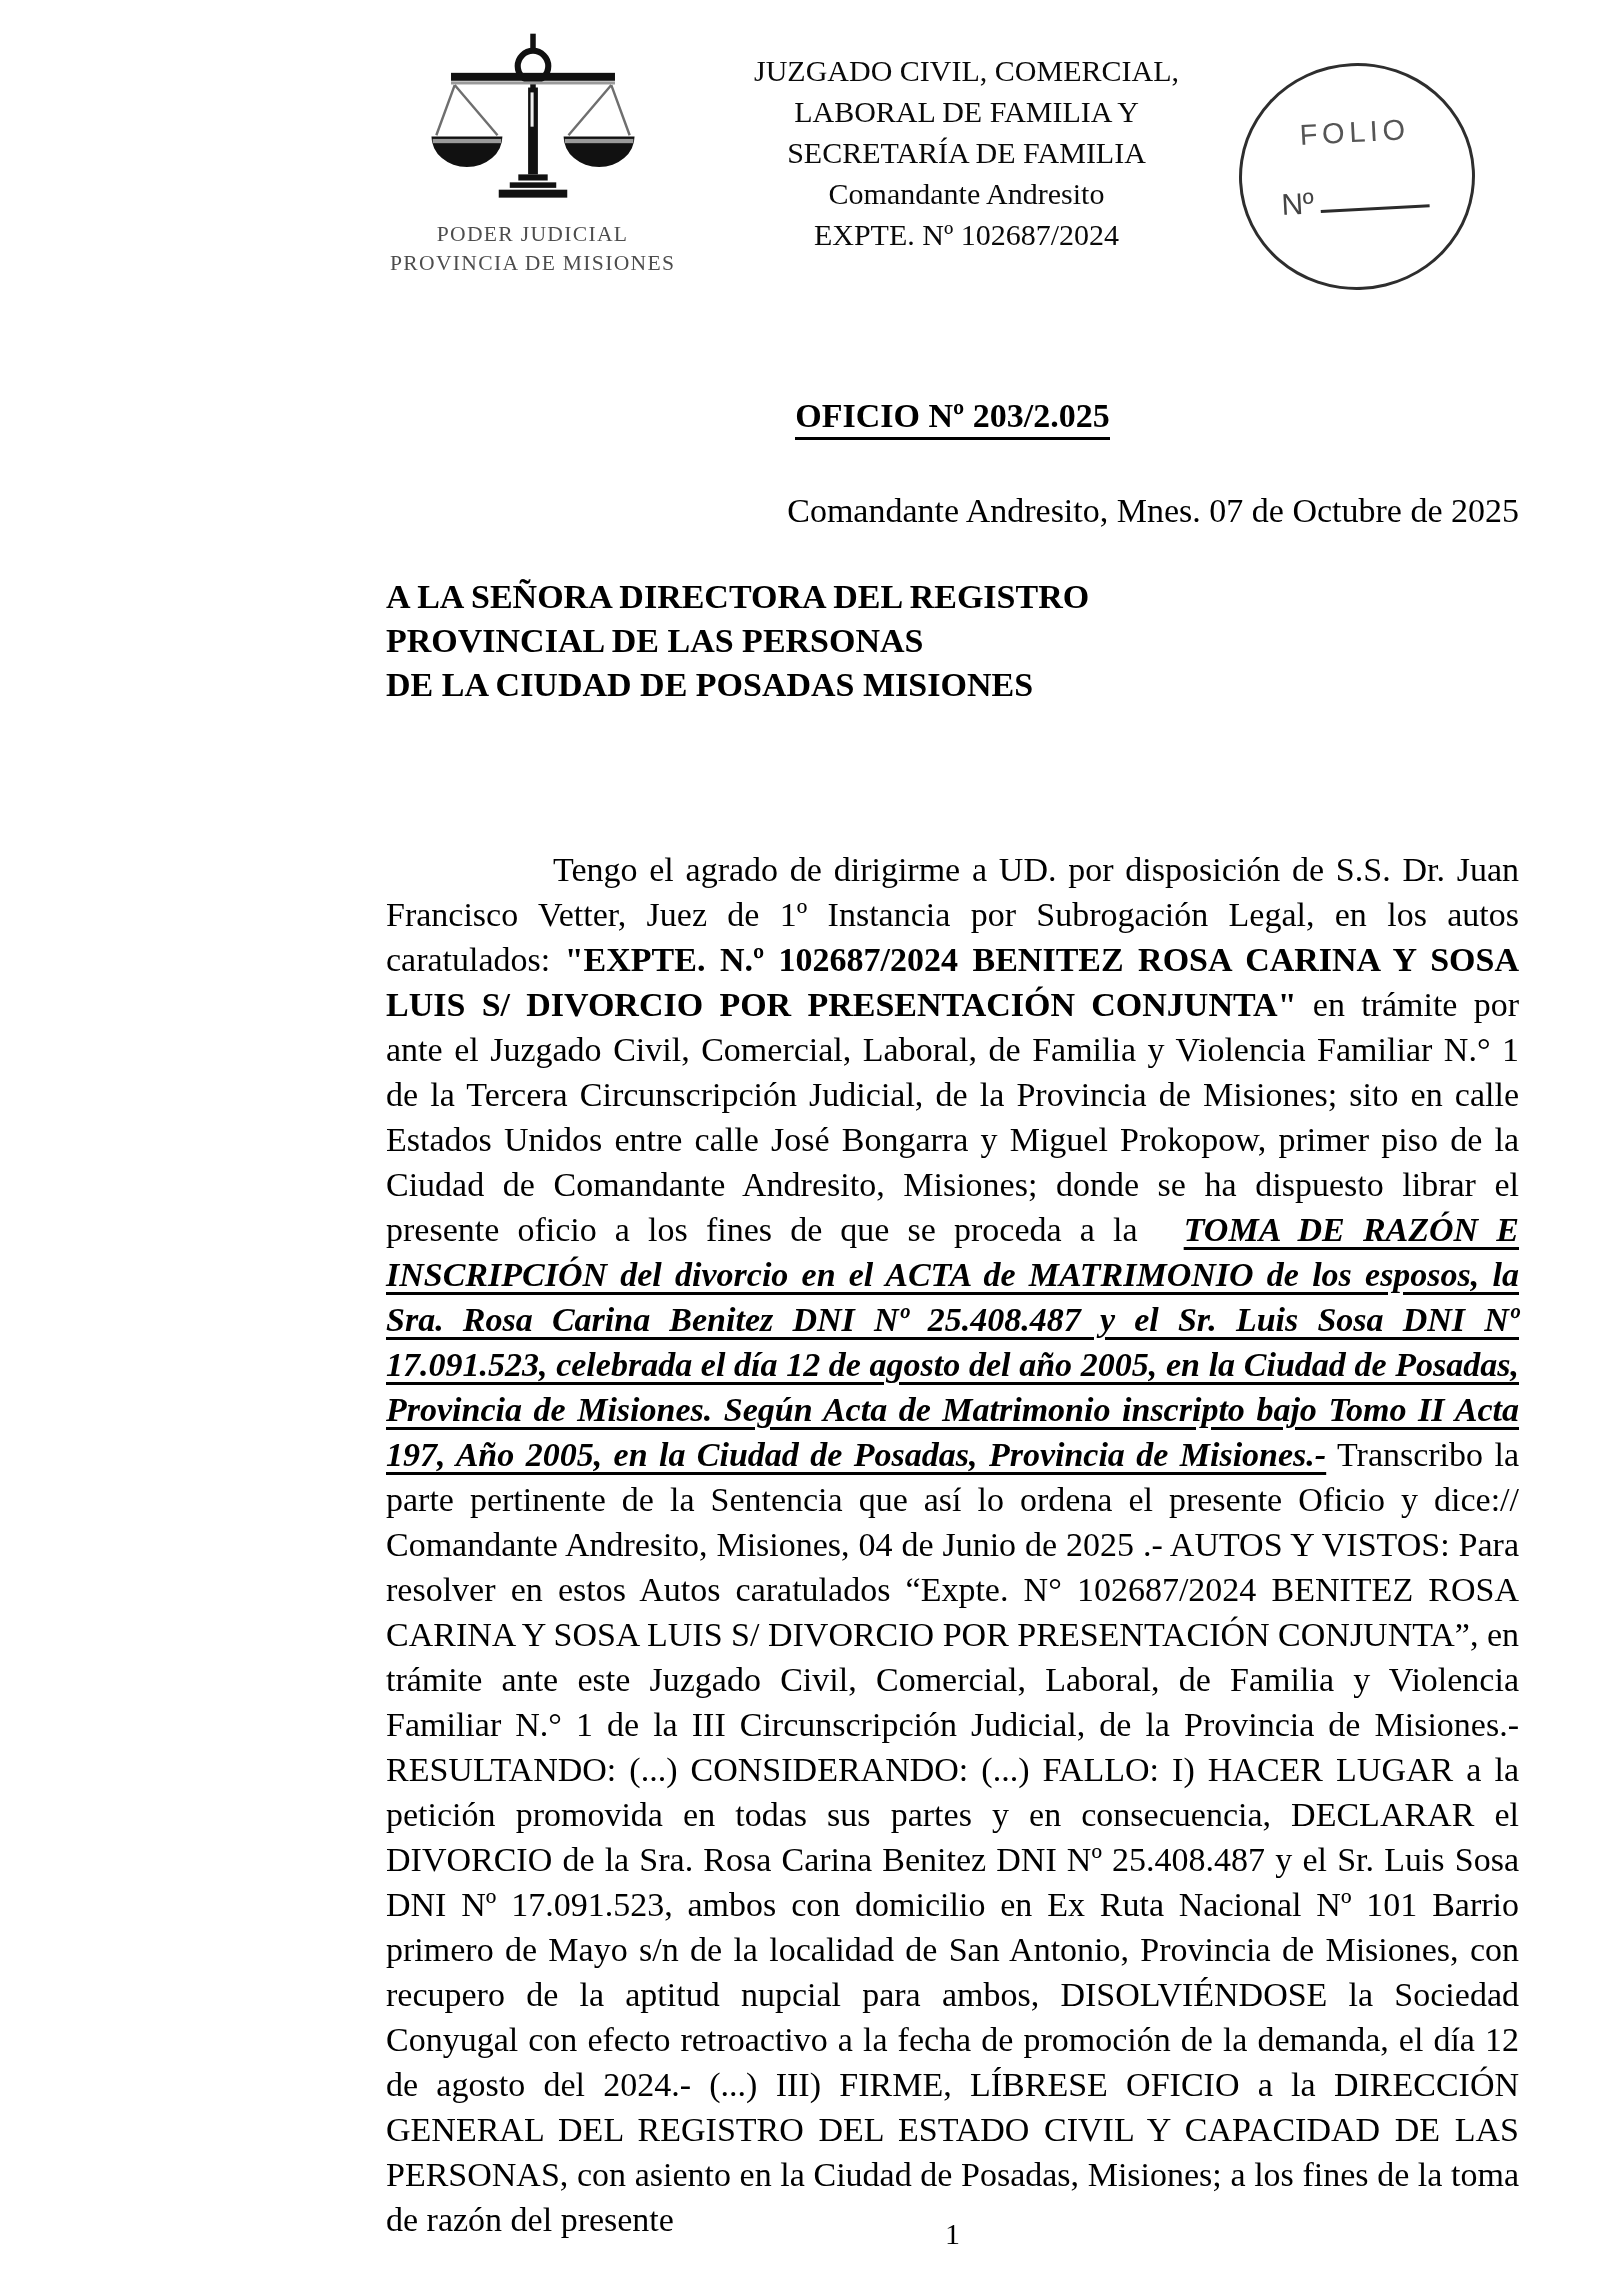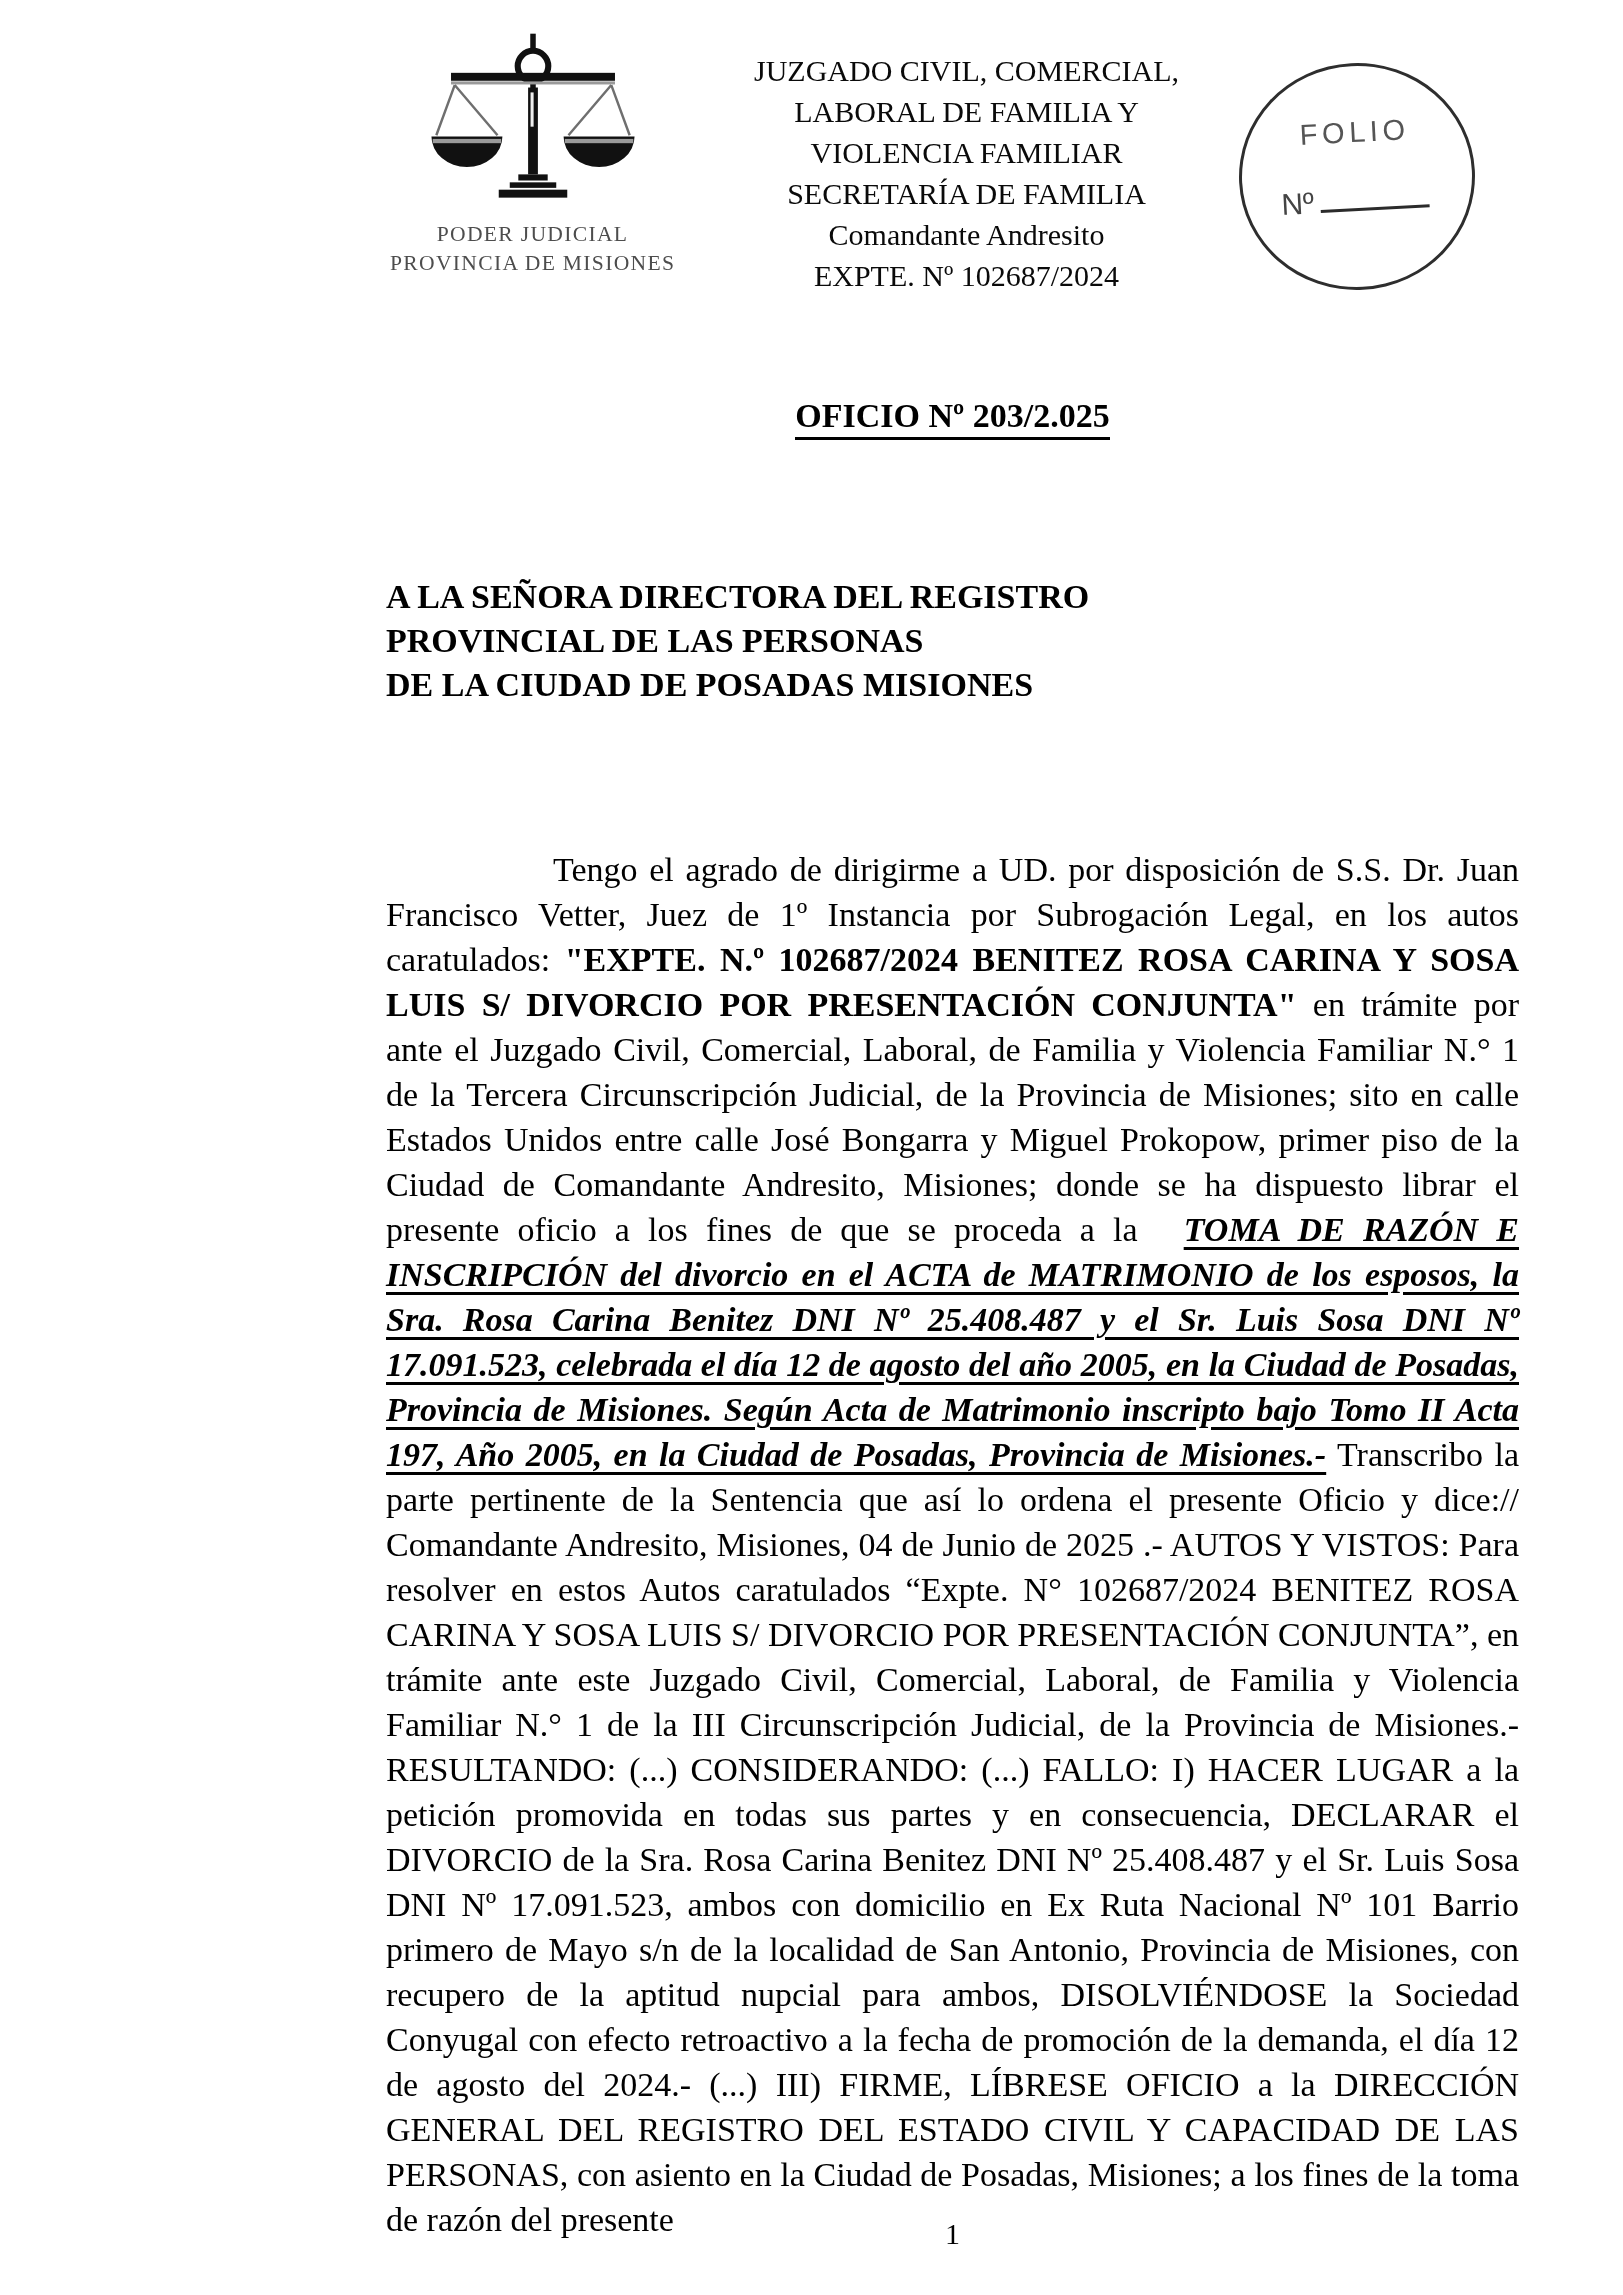--- a/index.html
+++ b/index.html
@@ -86,37 +86,37 @@
       <rect x="132" y="247" width="76" height="9" fill="#111"></rect>
       <rect x="114" y="259" width="112" height="13" fill="#111"></rect>
     </svg>
     <div class="logo-caption">PODER JUDICIAL</div>
     <div class="logo-caption">PROVINCIA DE MISIONES</div>
   </div>
 
   <div class="court-block">
       <div class="court-line">JUZGADO CIVIL, COMERCIAL,</div>
       <div class="court-line">LABORAL DE FAMILIA Y</div>
-      <div class="court-line">VIOLENCIA FAMILIAR</div>
       <div class="court-line">SECRETARÍA DE FAMILIA</div>
       <div class="court-line">Comandante Andresito</div>
       <div class="court-line">EXPTE. Nº 102687/2024</div>
     </div>
 
   <div class="stamp">
     <div class="stamp-title">FOLIO</div>
     <div class="stamp-no-row">
       <span>Nº</span><span class="stamp-line"></span>
     </div>
   </div>
 
   <div class="title-line">
     <span class="u">OFICIO Nº 203/2.025</span>
   </div>
 
+  <div class="date-line">Comandante Andresito, Mnes. 07 de Octubre de 2025</div>
 
   <div class="addressee">
       <div class="addr-line">A LA SEÑORA DIRECTORA DEL REGISTRO</div>
       <div class="addr-line">PROVINCIAL DE LAS PERSONAS</div>
       <div class="addr-line">DE LA CIUDAD DE POSADAS MISIONES</div>
     </div>
 
 
   <div class="body-par"><span class="run-normal">Tengo el agrado de dirigirme a UD. por disposición de S.S. Dr. Juan Francisco Vetter, Juez de 1º Instancia por Subrogación Legal, en los autos caratulados: </span><span class="run-bold">"EXPTE. N.º 102687/2024 BENITEZ ROSA CARINA Y SOSA LUIS S/ DIVORCIO POR PRESENTACIÓN CONJUNTA" </span><span class="run-normal">en trámite por ante el Juzgado Civil, Comercial, Laboral, de Familia y Violencia Familiar N.° 1 de la Tercera Circunscripción Judicial, de la Provincia de Misiones; sito en calle Estados Unidos entre calle José Bongarra y Miguel Prokopow, primer piso de la Ciudad de Comandante Andresito, Misiones; donde se ha dispuesto librar el presente oficio a los fines de que se proceda a la </span><span class="run-bolditalicunderline">TOMA DE RAZÓN E INSCRIPCIÓN del divorcio en el ACTA de MATRIMONIO de los esposos, la Sra. Rosa Carina Benitez DNI Nº 25.408.487 y el Sr. Luis Sosa DNI Nº 17.091.523, celebrada el día 12 de agosto del año 2005, en la Ciudad de Posadas, Provincia de Misiones. Según Acta de Matrimonio inscripto bajo Tomo II Acta 197, Año 2005, en la Ciudad de Posadas, Provincia de Misiones.-</span><span class="run-normal"> Transcribo la parte pertinente de la Sentencia que así lo ordena el presente Oficio y dice:// </span><span class="run-italic">Comandante Andresito, Misiones, 04 de Junio de 2025 .- AUTOS Y VISTOS: Para resolver en estos Autos caratulados “Expte. N° 102687/2024 BENITEZ ROSA CARINA Y SOSA LUIS S/ DIVORCIO POR PRESENTACIÓN CONJUNTA”, en trámite ante este Juzgado Civil, Comercial, Laboral, de Familia y Violencia Familiar N.° 1 de la III Circunscripción Judicial, de la Provincia de Misiones.- RESULTANDO: (...) CONSIDERANDO: (...) FALLO: I) HACER LUGAR a la petición promovida en todas sus partes y en consecuencia, DECLARAR el DIVORCIO de la Sra. Rosa Carina Benitez DNI Nº 25.408.487 y el Sr. Luis Sosa DNI Nº 17.091.523, ambos con domicilio en Ex Ruta Nacional Nº 101 Barrio primero de Mayo s/n de la localidad de San Antonio, Provincia de Misiones, con recupero de la aptitud nupcial para ambos, DISOLVIÉNDOSE la Sociedad Conyugal con efecto retroactivo a la fecha de promoción de la demanda, el día 12 de agosto del 2024.- (...) III) FIRME, LÍBRESE OFICIO a la DIRECCIÓN GENERAL DEL REGISTRO DEL ESTADO CIVIL Y CAPACIDAD DE LAS PERSONAS, con asiento en la Ciudad de Posadas, Misiones; a los fines de la toma de razón del presente</span></div>
 

